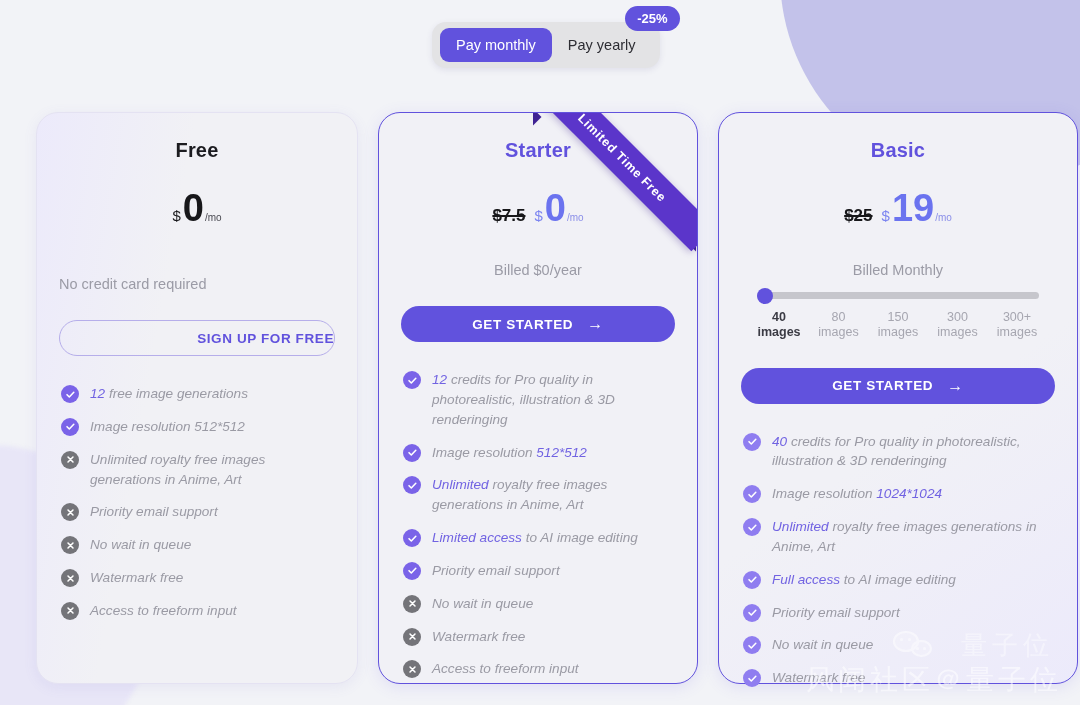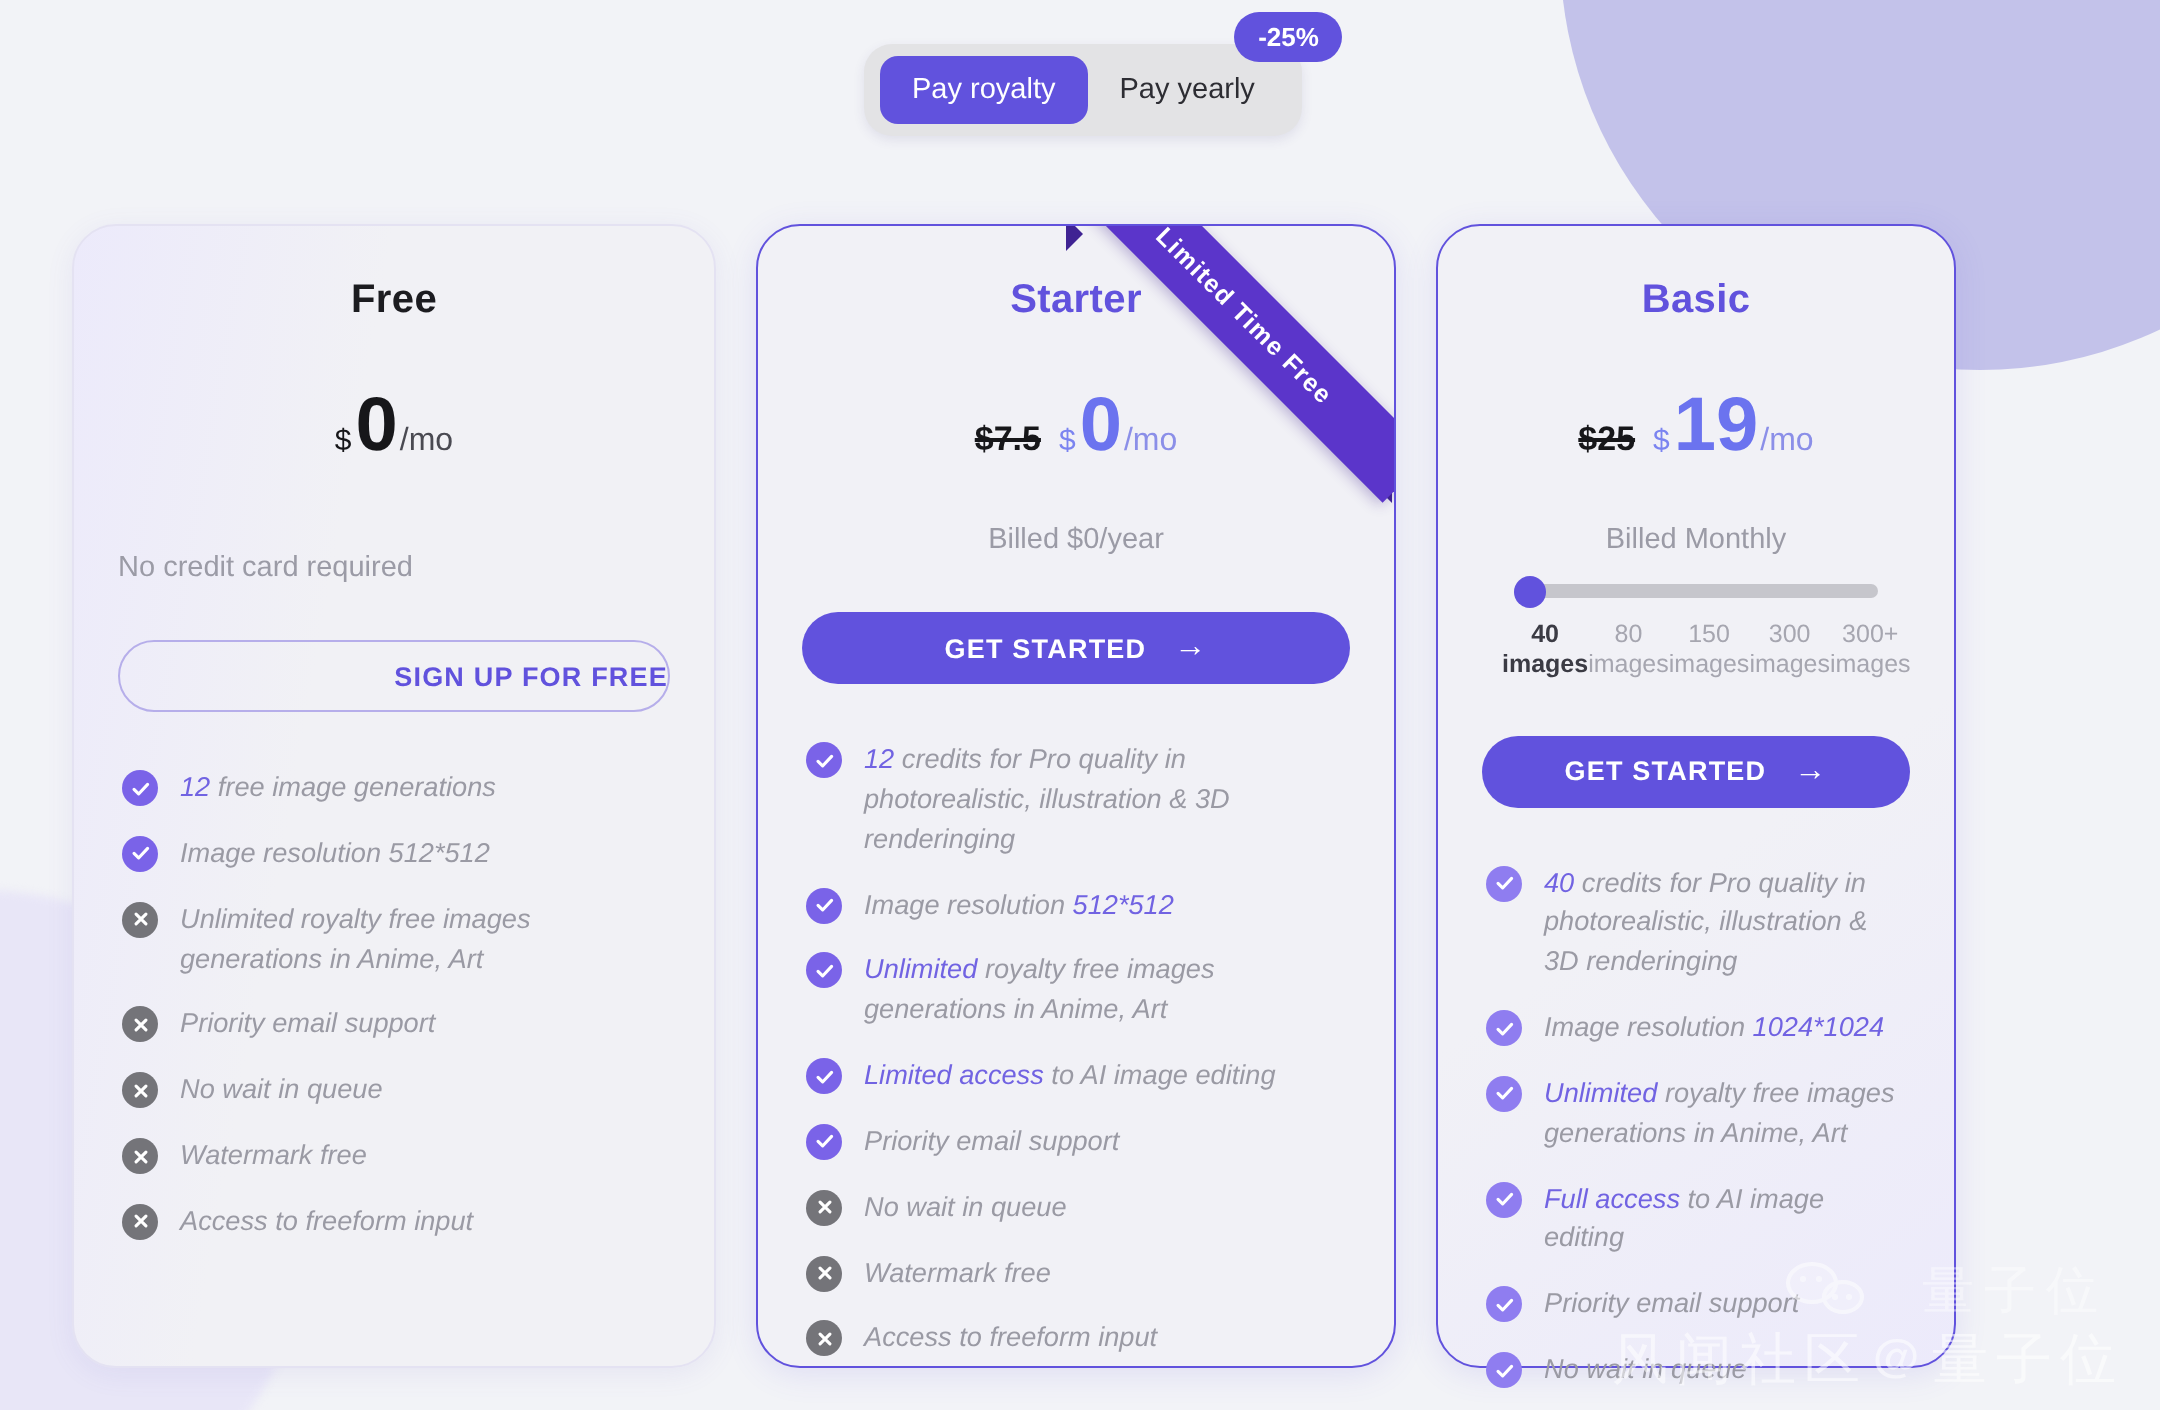--- a/index.html
+++ b/index.html
@@ -99,21 +99,21 @@
   .card-starter {
     width: 320px;
     margin-left: 20px;
     height: 572px;
     background: #f1f1f6;
     border: 1.6px solid #6152dd;
     box-shadow: 0 3px 16px rgba(97,82,221,.13);
     overflow: hidden;
   }
   .card-basic {
-    width: 260px;
+    width: 360px;
     margin-left: 20px;
     height: 572px;
     background: linear-gradient(145deg, #f1f1f6 0%, #f1f1f6 55%, #eceafb 100%);
     border: 1.6px solid #6152dd;
     box-shadow: 0 3px 16px rgba(97,82,221,.13);
   }
 
   .plan-name {
     text-align: center;
     font-size: 20px;
@@ -146,21 +146,21 @@
   .cur.dark { color: #17171a; }
   .cur.accent { color: #7b84f0; }
   .amount {
     font-size: 38px;
     font-weight: bold;
     line-height: 1;
   }
   .amount.dark { color: #17171a; }
   .amount.accent { color: #6b73ef; }
   .per {
-    font-size: 16px;
+    font-size: 10px;
     margin-left: 1px;
     margin-top: 24px;
   }
   .per.dark { color: #4a4a52; }
   .per.accent { color: #8b8fe8; }
 
   .billed-note {
     text-align: center;
     font-size: 14.5px;
     color: #9b9ba6;
@@ -357,21 +357,21 @@
 <body>
 
 <div class="bg-layer">
   <div class="blob-tr"></div>
   <div class="blob-bl"></div>
 </div>
 
 <div class="toggle-wrap">
   <div class="discount-badge">-25%</div>
   <div class="toggle">
-    <button class="toggle-btn active">Pay royalty</button>
+    <button class="toggle-btn active">Pay monthly</button>
     <button class="toggle-btn">Pay yearly</button>
   </div>
 </div>
 
 <div class="cards">
 
   <div class="card card-free">
     <div class="plan-name dark">Free</div>
     <div class="price-row">
       <span class="cur dark">$</span>

